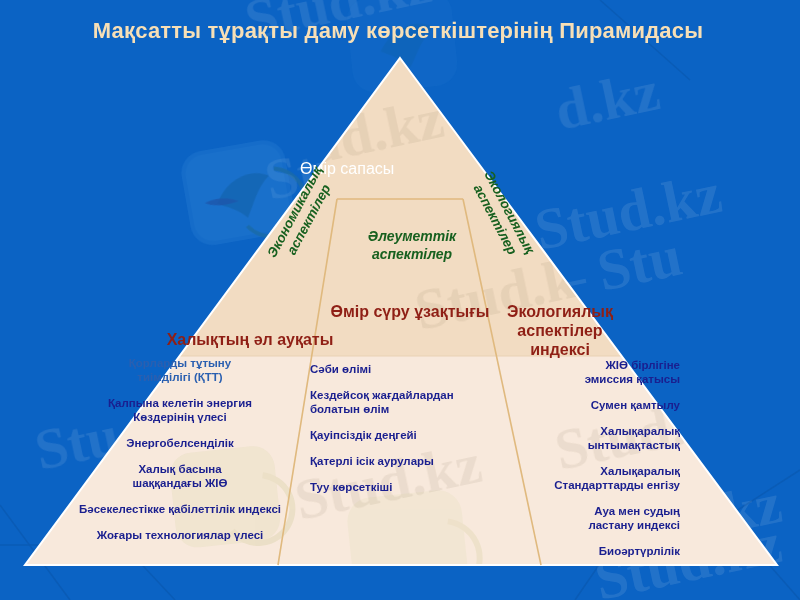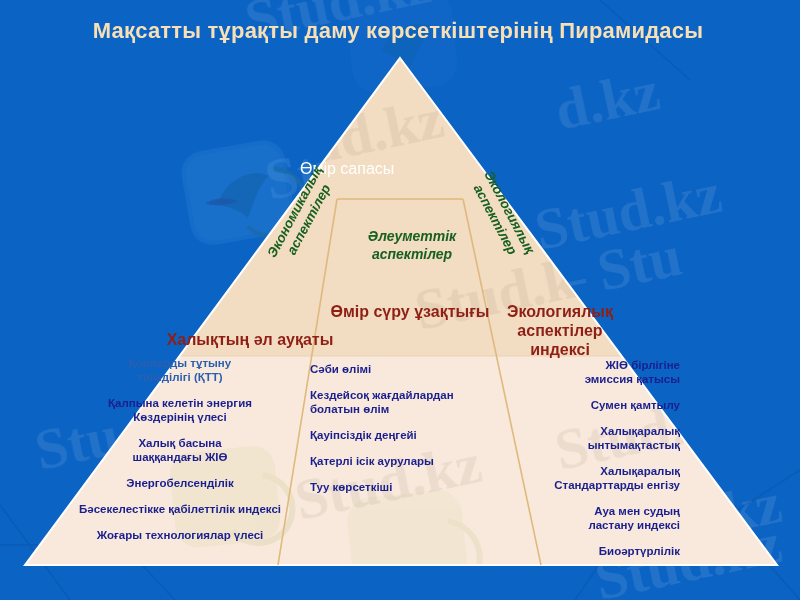--- a/index.html
+++ b/index.html
@@ -241,25 +241,25 @@
   <div class="col" id="col-left">
       <div class="item first">
         <div>Қорларды тұтыну</div>
         <div>тиімділігі (ҚТТ)</div>
       </div>
       <div class="item">
         <div>Қалпына келетін энергия</div>
         <div>Көздерінің үлесі</div>
       </div>
       <div class="item">
+        <div>Энергобелсенділік</div>
+      </div>
+      <div class="item">
         <div>Халық басына</div>
         <div>шаққандағы ЖІӨ</div>
-      </div>
-      <div class="item">
-        <div>Энергобелсенділік</div>
       </div>
       <div class="item">
         <div>Бәсекелестікке қабілеттілік индексі</div>
       </div>
       <div class="item">
         <div>Жоғары технологиялар үлесі</div>
       </div>
     </div>
   <div class="col" id="col-center">
       <div class="item first">

